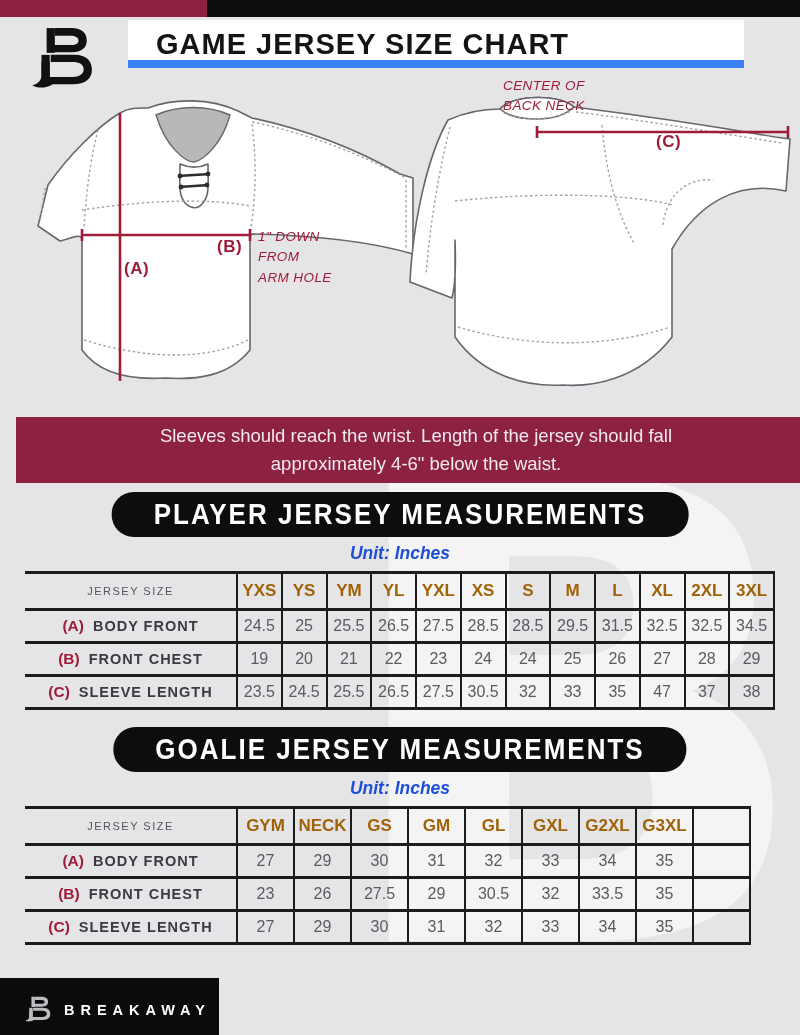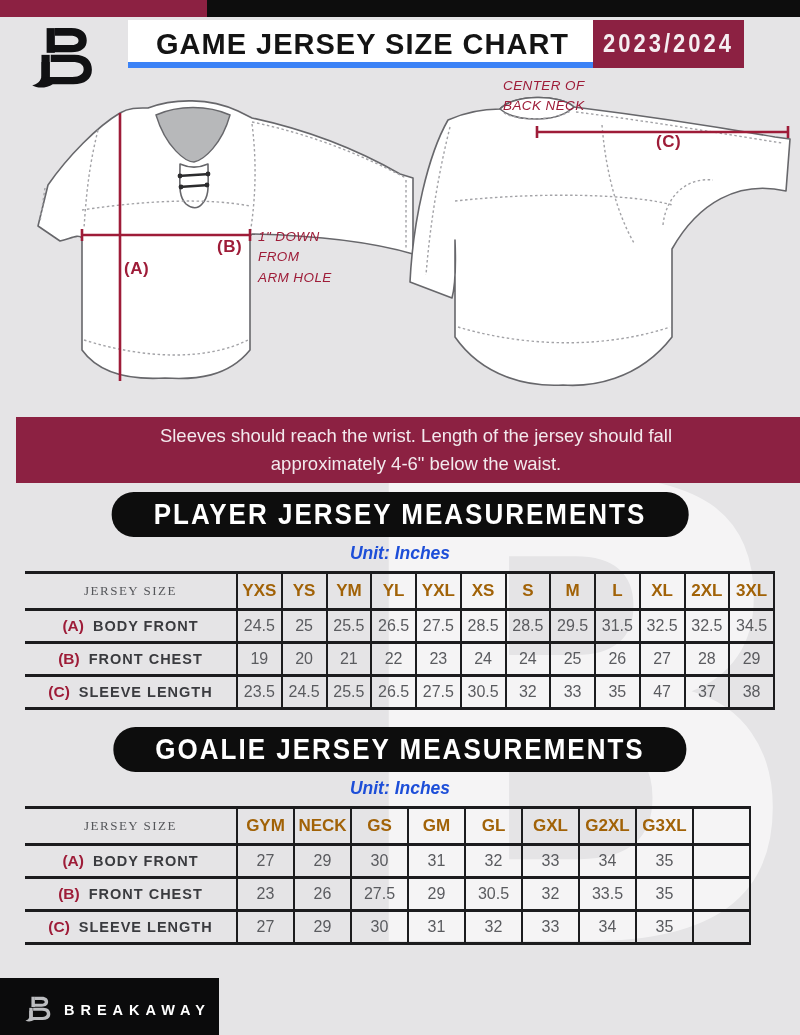--- a/index.html
+++ b/index.html
@@ -10,21 +10,21 @@
   }
   
   .strip-maroon { position:absolute; left:0; top:0; width:207px; height:17px; background:#8c2142; }
   .strip-black  { position:absolute; left:207px; top:0; width:593px; height:17px; background:#0d0d0d; }
   
   .logo-big { position:absolute; left:24px; top:24px; width:72px; height:72px; }
   .logo-big svg { width:100%; height:100%; fill:#111113; }
   
   .title-strip {
     position:absolute; left:128px; top:20px; width:616px; height:48px;
-    background:#ffffff; border-bottom:6px solid #3b82f6;
+    background:#ffffff; border-bottom:8px solid #3b82f6;
   }
   .title-text {
     position:absolute; left:28px; top:0; height:48px; line-height:48px;
     font-size:29px; font-weight:800; letter-spacing:1px; color:#141414;
     transform:scaleY(1.04); transform-origin:left center; white-space:nowrap;
   }
   .season-box {
     position:absolute; right:0; top:0; width:151px; height:48px; background:#8c2142;
     display:flex; align-items:center; justify-content:center;
   }
@@ -82,22 +82,22 @@
   #player-table { left:25px; top:571px; width:750px; }
   #goalie-table { left:25px; top:806px; width:726px; }
   .size-table tr { border-top:3px solid #1c1c1e; border-bottom:3px solid #1c1c1e; }
   .size-table th, .size-table td {
     border-left:2px solid #1c1c1e; border-right:2px solid #1c1c1e;
     text-align:center; vertical-align:middle; padding:0 2px;
   }
   .size-table th { height:37px; font-size:17px; font-weight:700; color:#a16207; }
   .size-table td { height:33px; font-size:16px; color:#5a5b5f; }
   .size-table th.size-label-cell {
-    width:212px; border-left:none; font-size:13px; font-weight:400;
-    letter-spacing:1.5px; color:#55565a;font-family:Liberation Serif, serif;
+    width:212px; border-left:none; font-size:11px; font-weight:400;
+    letter-spacing:1.5px; color:#55565a;
   }
   .size-table td.row-label-cell { border-left:none; }
   .row-key { color:#9e1c38; font-weight:800; font-size:15.5px; margin-right:9px; }
   .row-name { font-size:14.5px; font-weight:700; color:#3a3b3f; letter-spacing:1px; }
   
   .footer-black {
     position:absolute; left:0; top:978px; width:219px; height:63px; background:#0b0b0c; z-index:3;
     display:flex; align-items:center; padding-left:22px; gap:12px;
   }
   .logo-small { width:30px; height:30px; }
@@ -123,23 +123,20 @@
     <svg viewBox="0 0 70 70">
       <path d="M30 4 H46 C57 4 61 9.5 61 16 C61 23 56 27.5 46 27.5 H24 V20.5 H45 C50 20.5 53 19 53 16.2 C53 13.3 50 11.5 45 11.5 H30 Z"></path>
       <path d="M26 30 H49 C61 30 66 36.5 66 44.5 C66 54 59 58.5 48 58.5 H28 C22 62.5 13 63 8 59.5 C13.5 58.5 16.5 55 17 50.5 V37 H25 V51.5 H47 C54 51.5 58 48.5 58 44 C58 39.5 54 37 47 37 H26 Z"></path>
       <rect x="22" y="4" width="8" height="24"></rect>
       <rect x="17" y="30" width="8" height="22"></rect>
     </svg>
   </div>
 
   <div class="title-strip">
     <div class="title-text">GAME JERSEY SIZE CHART</div>
-    <div class="season-box">
-      <span class="season-text">2023/2024</span>
-    </div>
   </div>
 
   <svg id="front-jersey" class="diagram-svg" viewBox="0 0 392 322">
     <path class="jersey-outline" d="M92,25 C102,19 112,20 120,20
       C146,10 182,10 210,23 L224,30
       C280,42 330,62 372,86 L385,90 L385,166
       C330,150 268,147 224,146 L222,148 L222,262
       C200,289 168,292 137,290 C104,292 72,287 54,262 L54,150
       C50,146 44,150 32,153 L10,138 L20,97
       C40,68 70,38 92,25 Z"></path>

